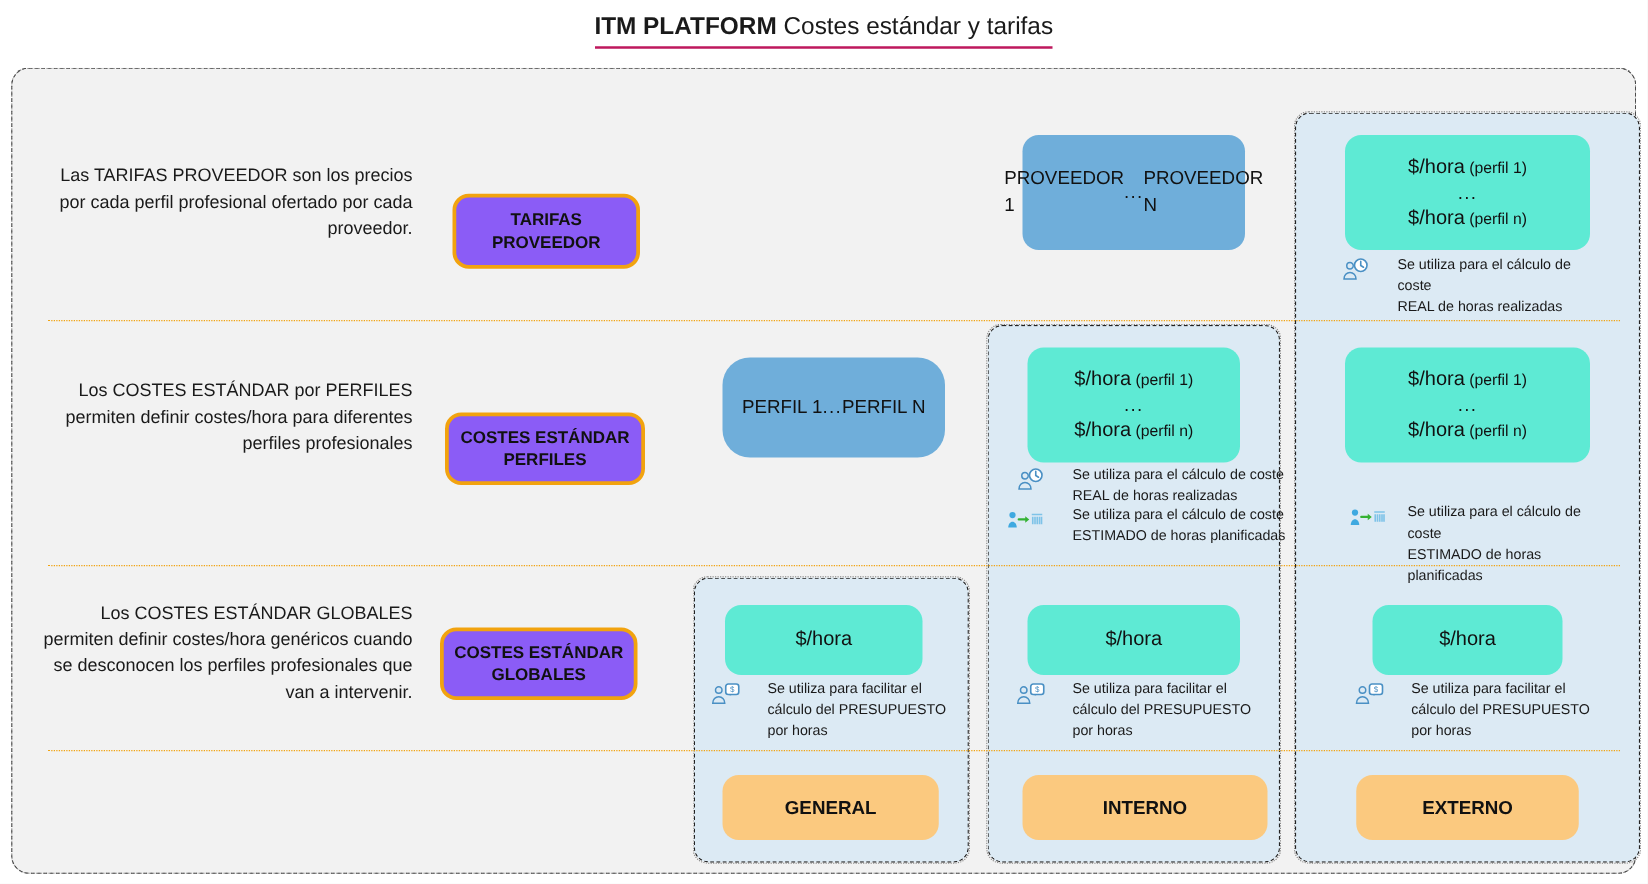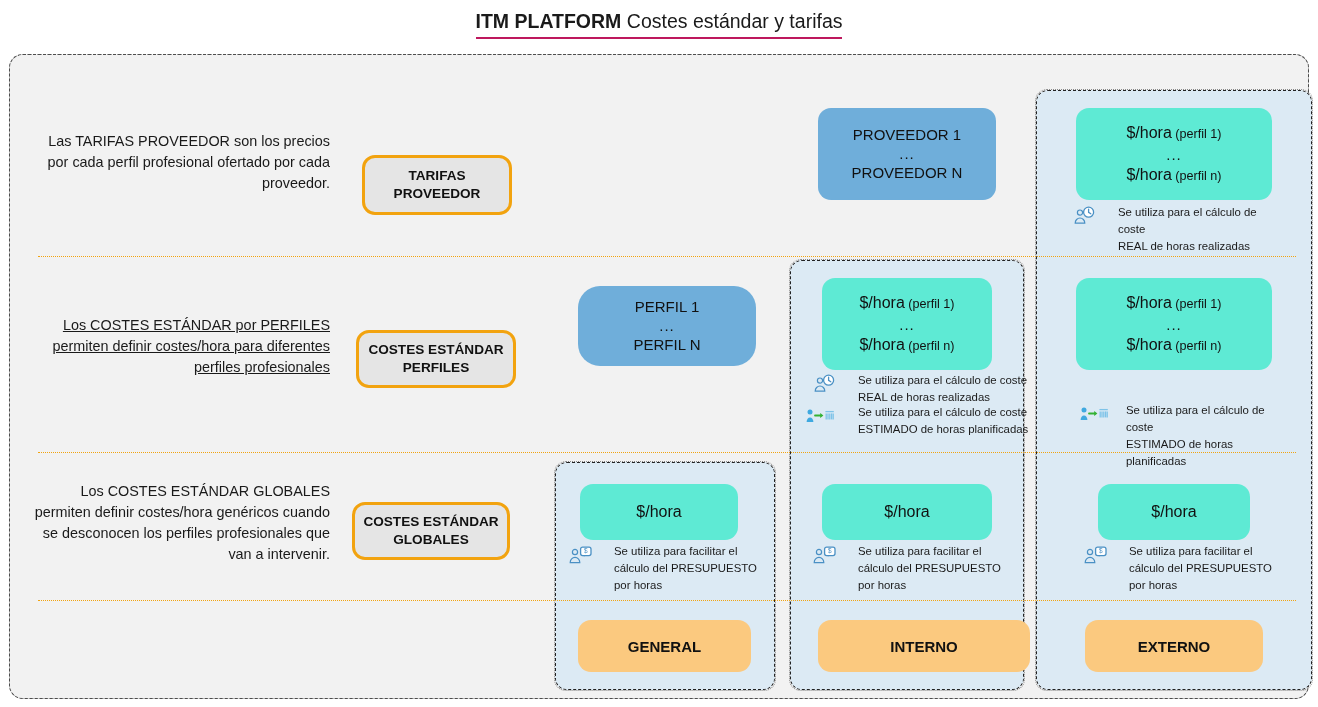--- a/index.html
+++ b/index.html
@@ -85,27 +85,27 @@
   
   .desc{
     position:absolute;
     text-align:right;
     font-size:14.4px;
     line-height:21px;
     color:#1a1a1a;
     z-index:7;
   }
   .desc-1{ left:30px; top:131px; width:300px; }
-  .desc-2{ left:30px; top:315px; width:300px;text-decoration:underline; }
+  .desc-2{ left:30px; top:303px; width:300px; }
   .desc-3{ left:24px; top:481px; width:306px; }
 
   
   .label-box{
     position:absolute;
-    background:#e5e5e5;
+    background:#8b5cf6;
     border:3.4px solid #F2A30F;
     border-radius:13px;
     box-sizing:border-box;
     display:flex;align-items:center;justify-content:center;
     text-align:center;
     font-weight:bold;
     font-size:13.6px;
     line-height:18px;
     color:#111;
     z-index:7;
@@ -113,21 +113,21 @@
   .lbl-1{ left:362px; top:155px; width:150px; height:60px; }
   .lbl-2{ left:356px; top:330px; width:160px; height:58px; }
   .lbl-3{ left:352px; top:502px; width:158px; height:58px; }
 
   
   .blue-box{
     position:absolute;
     background:#6FAEDA;
     border-radius:13px;
     box-sizing:border-box;
-    display:flex;flex-direction:column;
+    display:flex;flex-direction:row;
     align-items:center;justify-content:center;
     font-size:15px;
     line-height:22px;
     color:#111;
     z-index:7;
   }
   .blue-1{ left:818px; top:108px; width:178px; height:92px; }
   .blue-2{ left:578px; top:286px; width:178px; height:80px;border-radius:22px; }
   .blue-box .dots{ font-size:15px; line-height:16px; letter-spacing:1px;}
 
@@ -160,21 +160,21 @@
   .foot-box{
     position:absolute;
     background:#FBC97F;
     border-radius:13px;
     box-sizing:border-box;
     display:flex;align-items:center;justify-content:center;
     font-weight:bold;font-size:15px;color:#111;
     z-index:7;
   }
   .ft-gen{ left:578px; top:620px; width:173px; height:52px; }
-  .ft-int{ left:818px; top:620px; width:212px; height:52px; }
+  .ft-int{ left:818px; top:620px; width:196px; height:52px; }
   .ft-ext{ left:1085px; top:620px; width:178px; height:52px; }
 
   
   .caption{
     position:absolute;
     display:flex;
     align-items:flex-start;
     gap:20px;
     z-index:8;
   }

